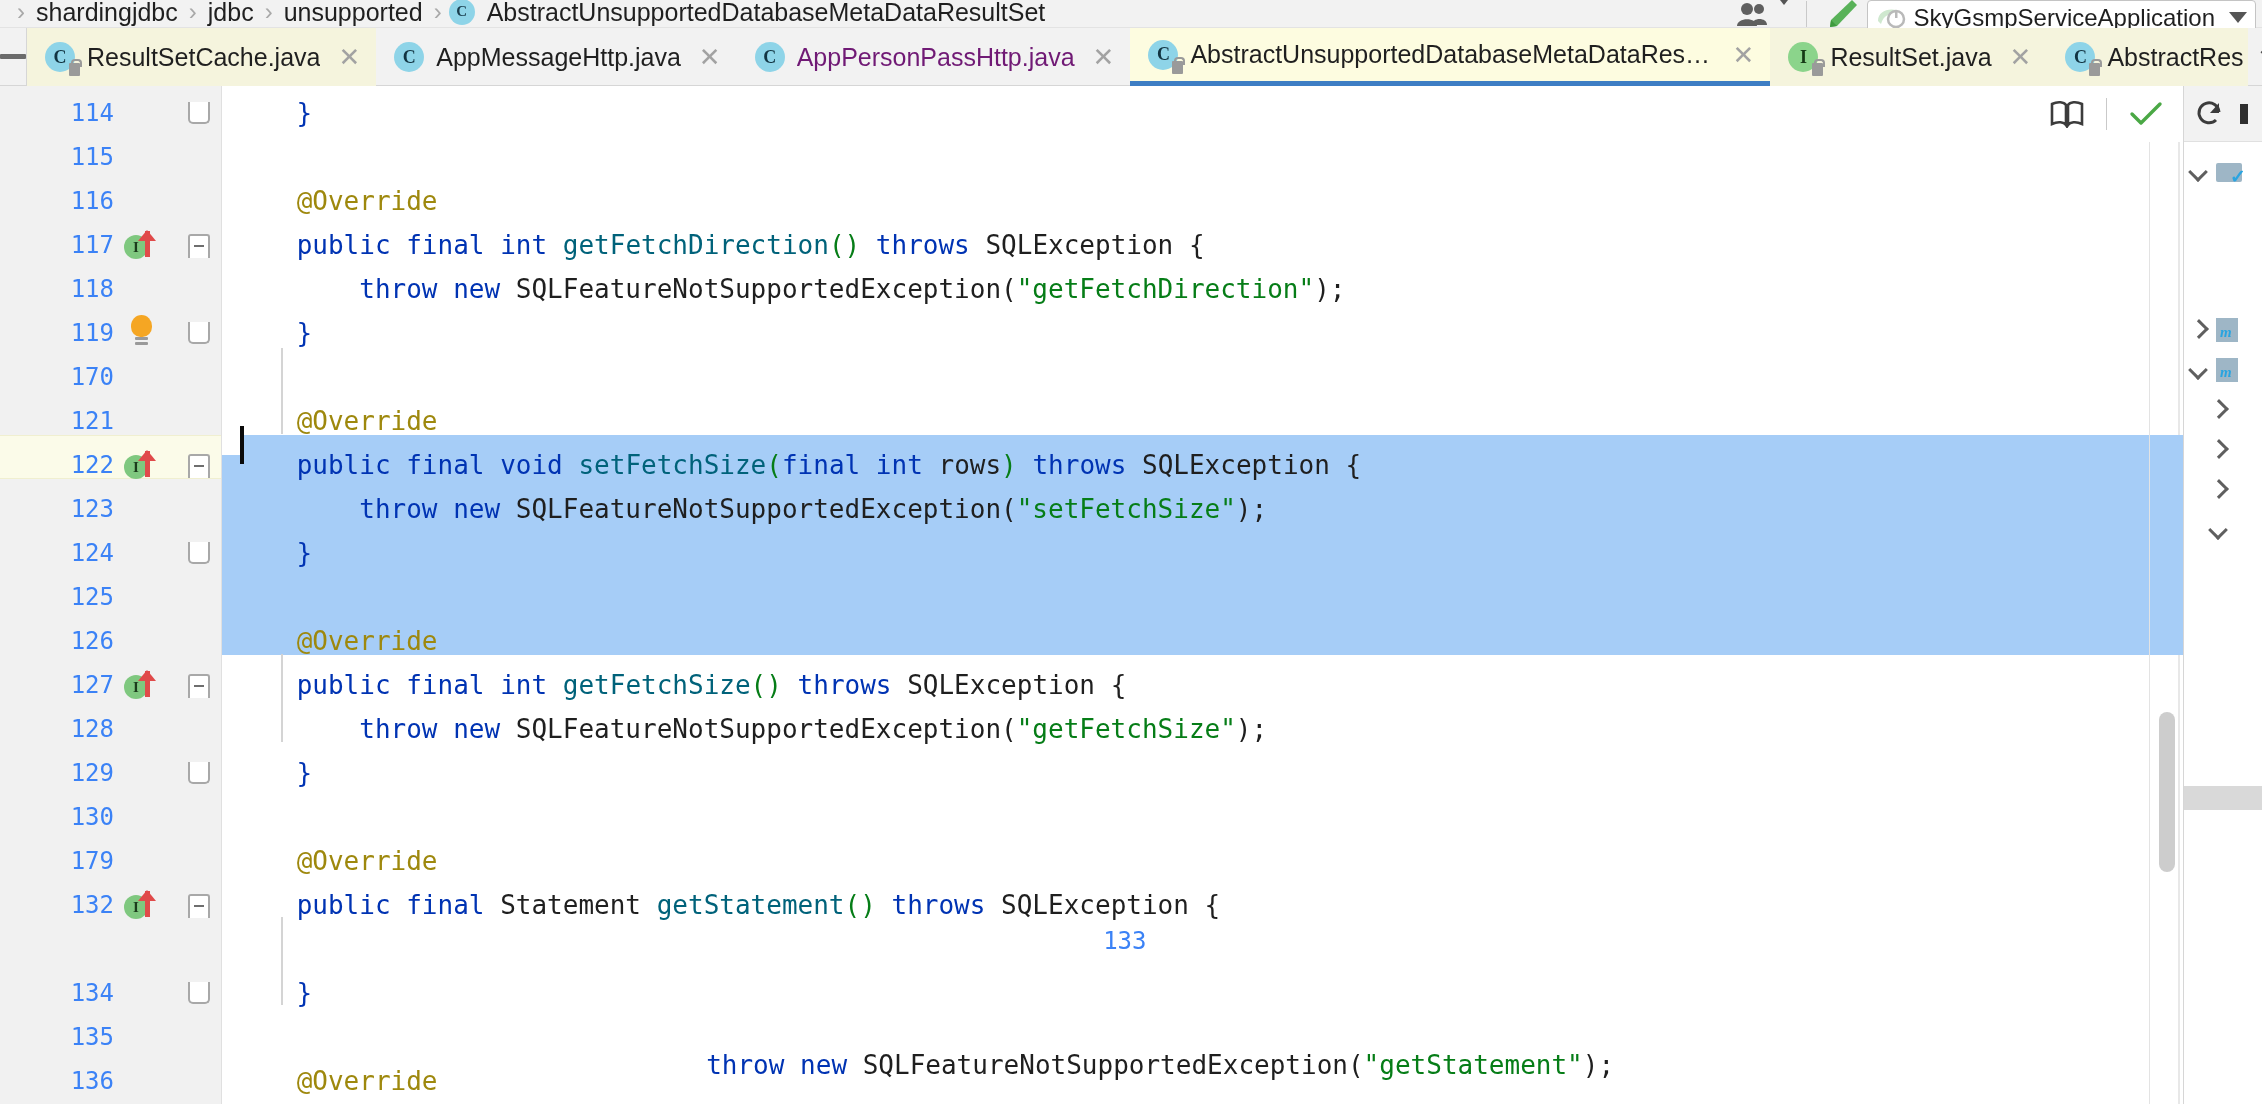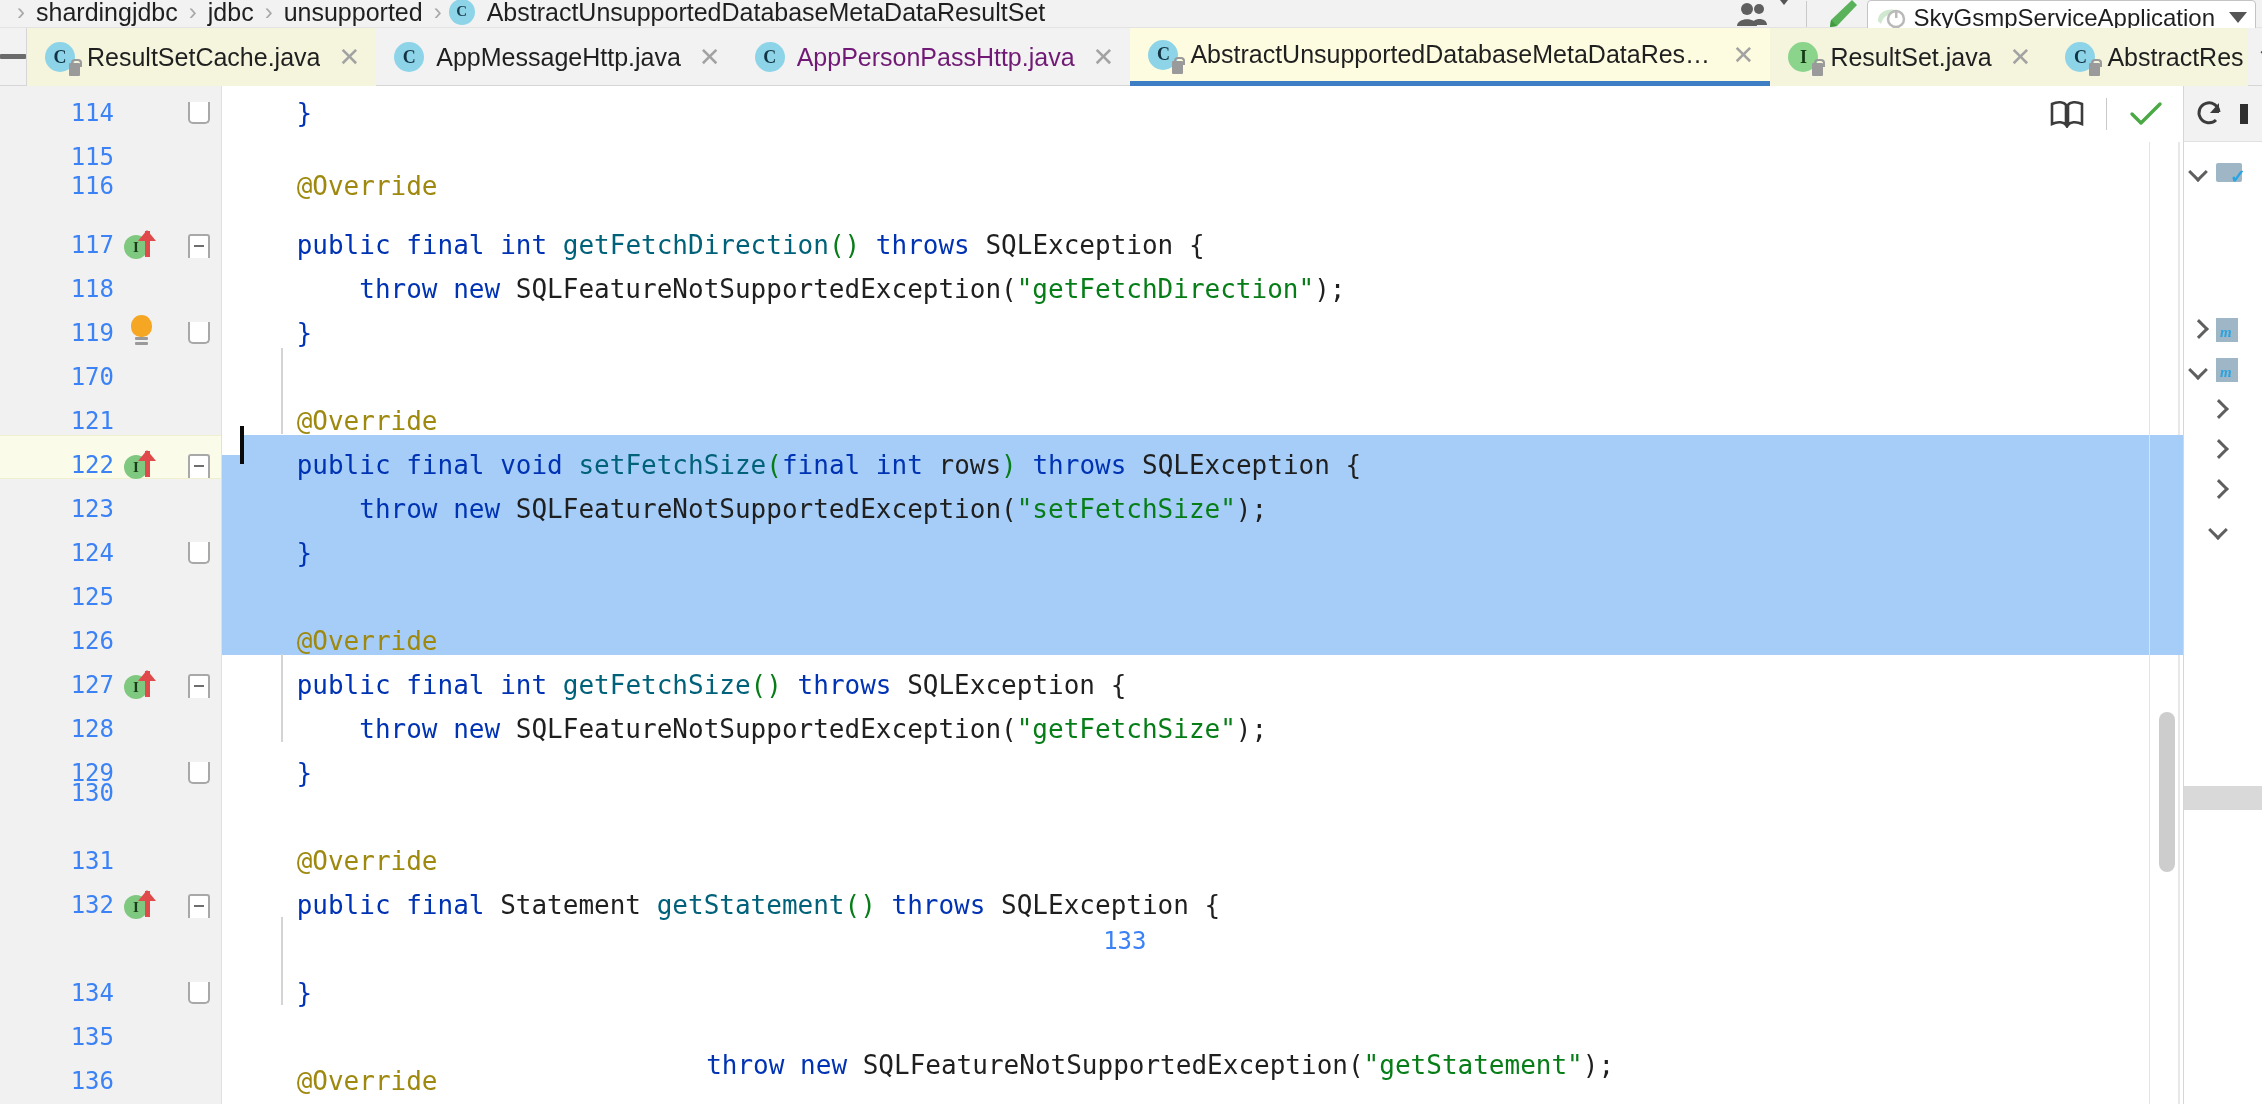--- a/index.html
+++ b/index.html
@@ -496,21 +496,21 @@
           <span class="fold-point"></span>
         </div>
         <div class="code"><span style="color: rgb(0, 51, 179);">    }</span></div>
       </div>
       <div class="row" style="top: 49px;">
         <div class="ln">115</div>
         <div class="gutter-icons"></div>
         <div class="fold"></div>
         <div class="code"></div>
       </div>
-      <div class="row" style="top: 78px;">
+      <div class="row" style="top: 93px;">
         <div class="ln">116</div>
         <div class="gutter-icons"></div>
         <div class="fold"></div>
         <div class="code"><span style="color: rgb(31, 31, 31);">    </span><span style="color: rgb(158, 136, 13);">@Override</span></div>
       </div>
       <div class="row" style="top: 137px;">
         <div class="ln">117</div>
         <div class="gutter-icons">
           <span class="impl-marker">
             <span class="impl-circle">I</span>
@@ -613,28 +613,28 @@
         <div class="code"><span style="color: rgb(31, 31, 31);">        </span><span style="color: rgb(0, 51, 179);">throw</span><span style="color: rgb(31, 31, 31);"> </span><span style="color: rgb(0, 51, 179);">new</span><span style="color: rgb(31, 31, 31);"> SQLFeatureNotSupportedException(</span><span style="color: rgb(6, 125, 23);">"getFetchSize"</span><span style="color: rgb(31, 31, 31);">);</span></div>
       </div>
       <div class="row" style="top: 665px;">
         <div class="ln">129</div>
         <div class="gutter-icons"></div>
         <div class="fold">
           <span class="fold-point"></span>
         </div>
         <div class="code"><span style="color: rgb(0, 51, 179);">    }</span></div>
       </div>
-      <div class="row" style="top: 685px;">
+      <div class="row" style="top: 709px;">
         <div class="ln">130</div>
         <div class="gutter-icons"></div>
         <div class="fold"></div>
         <div class="code"></div>
       </div>
       <div class="row" style="top: 753px;">
-        <div class="ln">131</div>
+        <div class="ln">179</div>
         <div class="gutter-icons"></div>
         <div class="fold"></div>
         <div class="code"><span style="color: rgb(31, 31, 31);">    </span><span style="color: rgb(158, 136, 13);">@Override</span></div>
       </div>
       <div class="row" style="top: 797px;">
         <div class="ln">132</div>
         <div class="gutter-icons">
           <span class="impl-marker">
             <span class="impl-circle">I</span>
             <span class="impl-arrow"></span>

